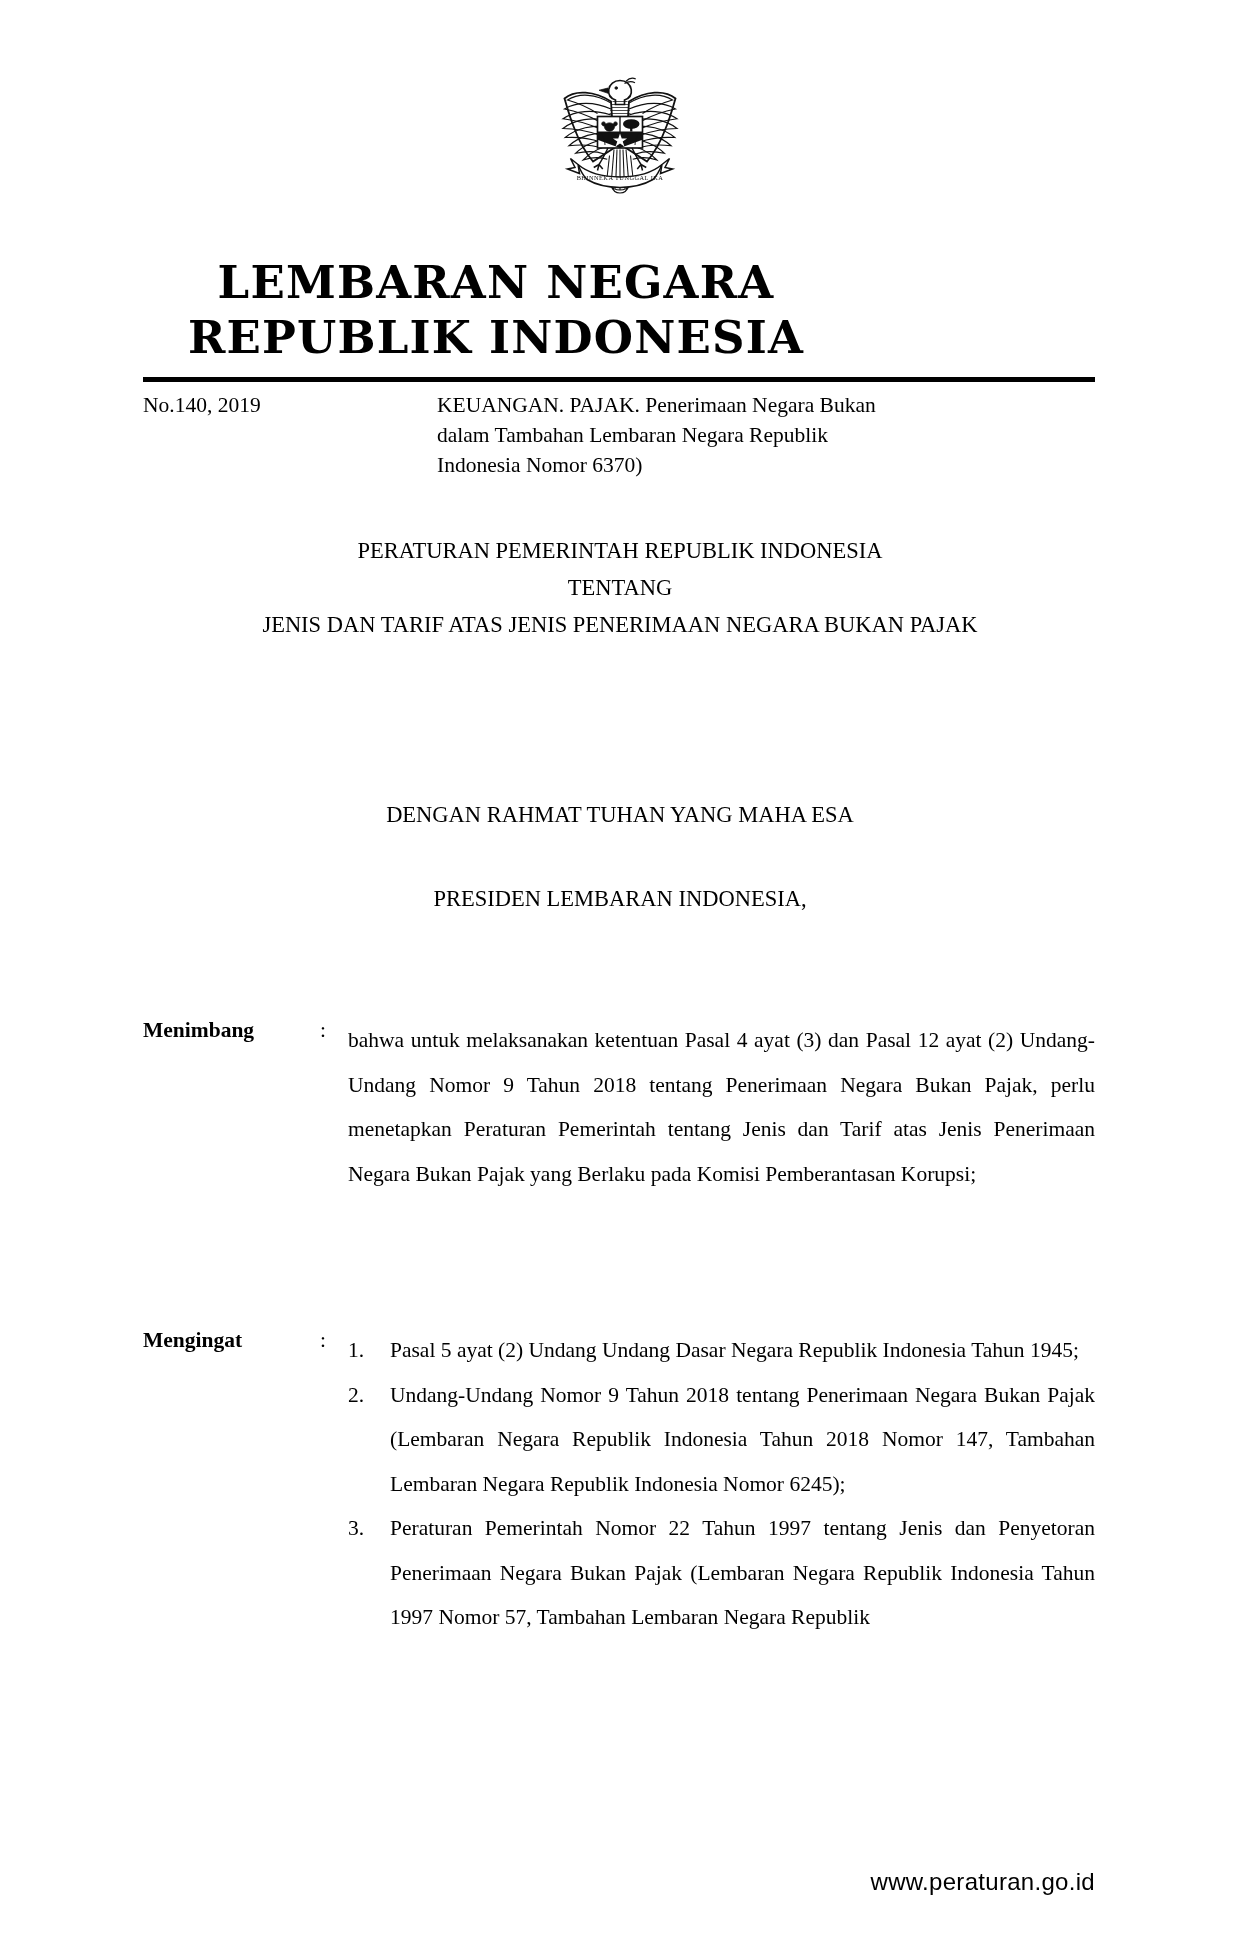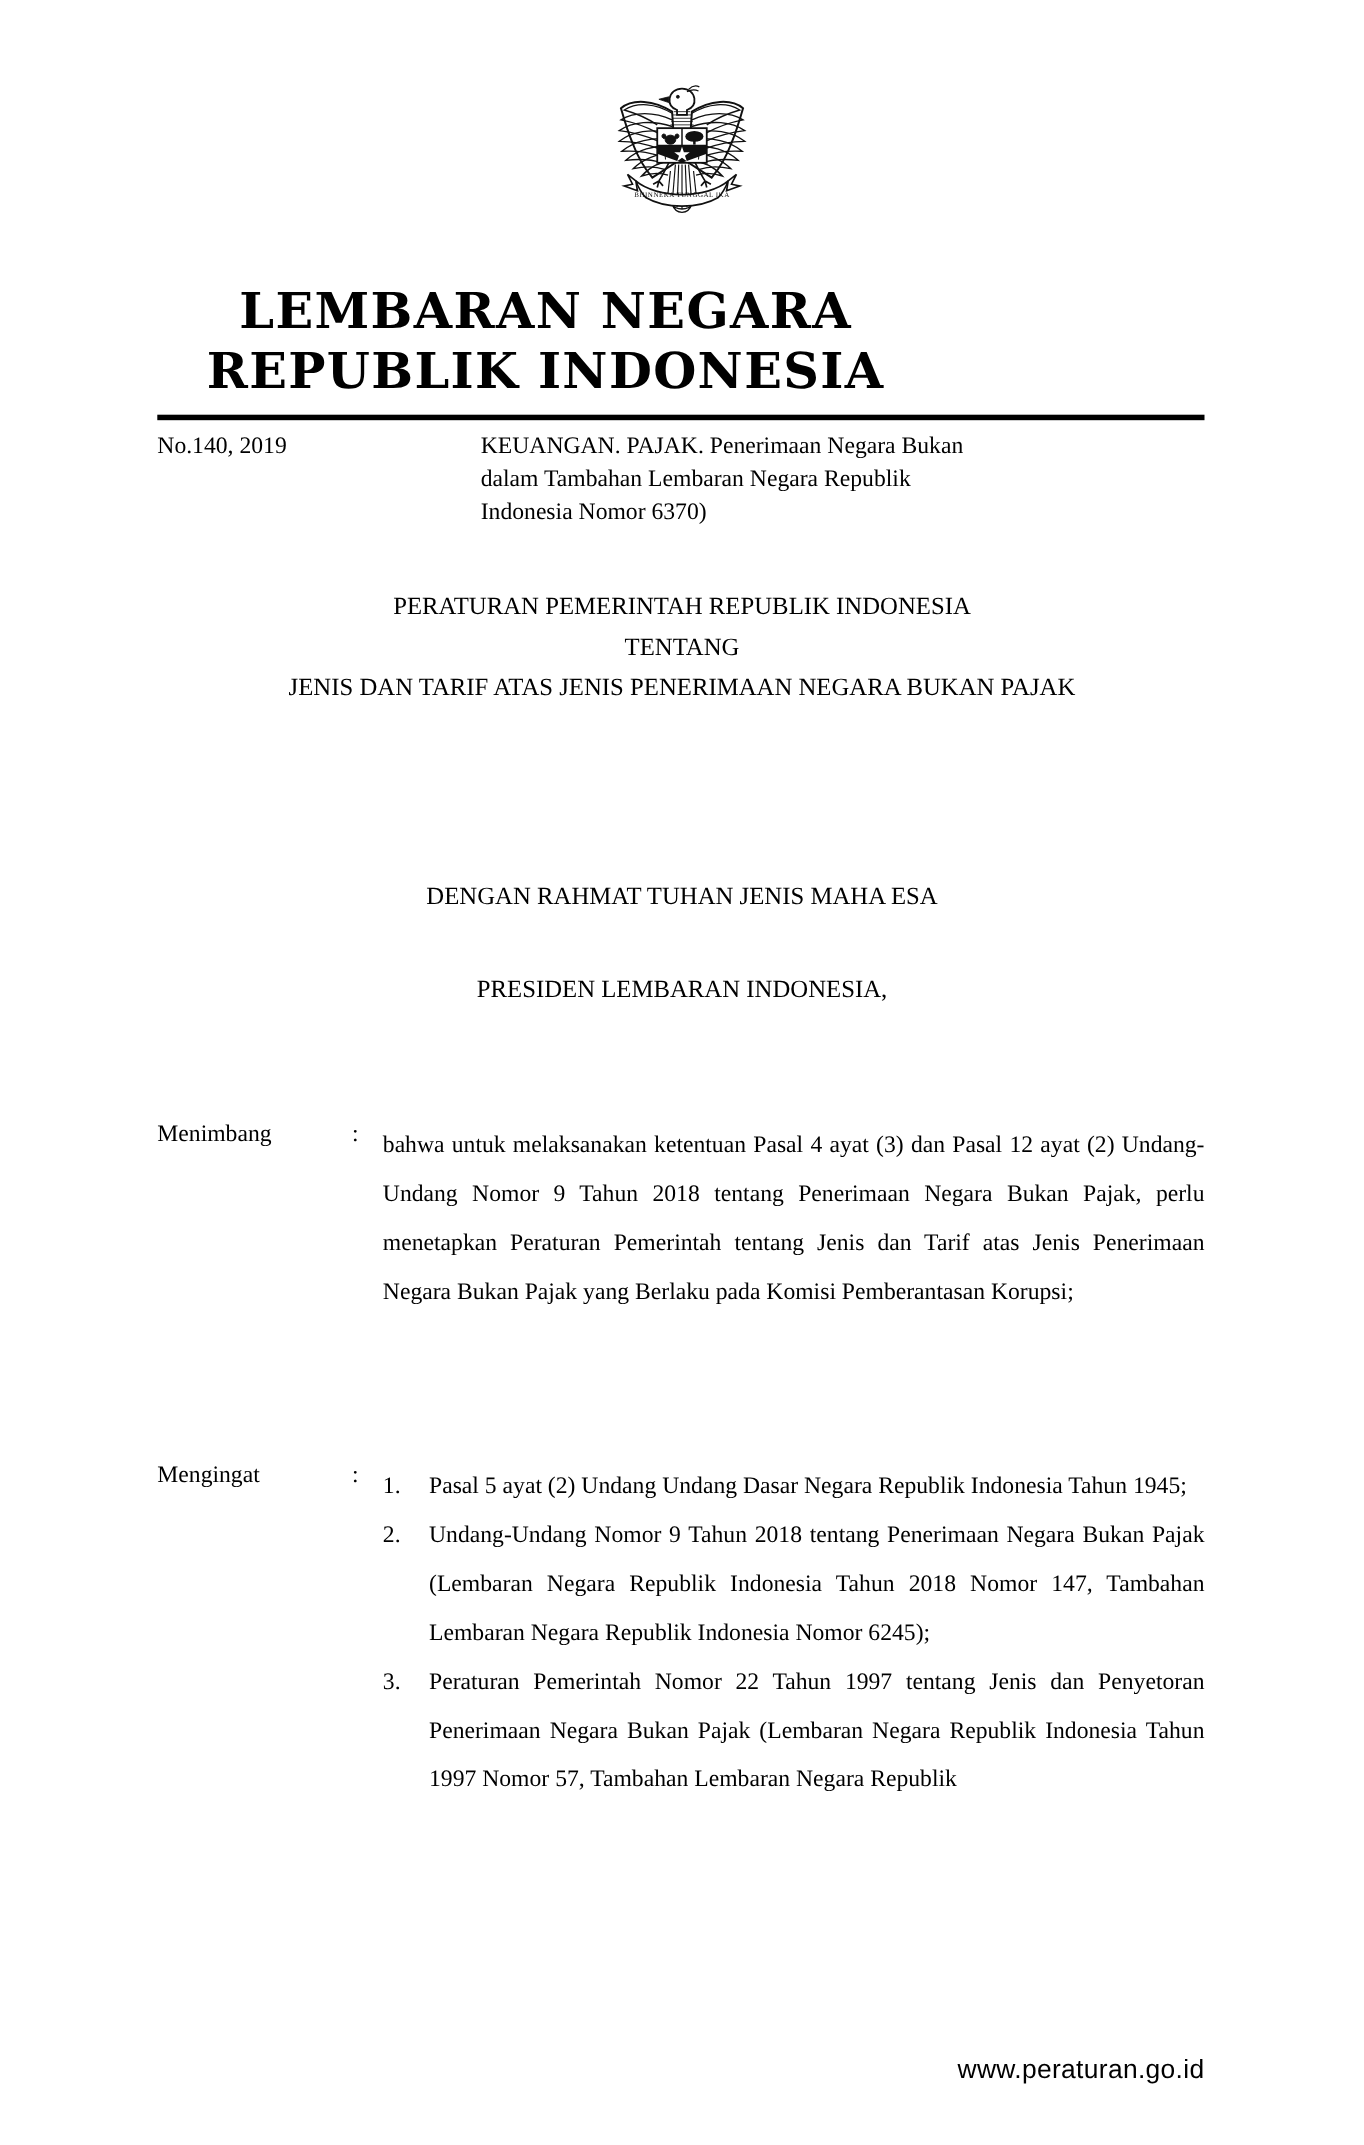--- a/index.html
+++ b/index.html
@@ -128,20 +128,21 @@
     left: 143px;
     width: 952px;
     font-size: 21.5px;
   }
   .clause-label {
     position: absolute;
     left: 0;
     top: 0;
     width: 170px;
     white-space: nowrap;
+    font-weight: bold;
   }
   .clause-colon {
     position: absolute;
     left: 177px;
     top: 0;
   }
   .clause-text {
     margin-left: 205px;
     text-align: justify;
     text-justify: inter-word;
@@ -313,21 +314,21 @@
       <span>Indonesia Nomor 6370)</span>
     </div>
   </div>
 
   <div class="title-block">
     <span class="tline">PERATURAN PEMERINTAH REPUBLIK INDONESIA</span>
     <span class="tline">TENTANG</span>
     <span class="tline">JENIS DAN TARIF ATAS JENIS PENERIMAAN NEGARA BUKAN PAJAK</span>
   </div>
 
-  <div class="invocation">DENGAN RAHMAT TUHAN JENIS MAHA ESA</div>
+  <div class="invocation">DENGAN RAHMAT TUHAN YANG MAHA ESA</div>
   <div class="president">PRESIDEN LEMBARAN INDONESIA,</div>
 
   <div class="clause" style="top:1018px;">
     <div class="clause-label">Menimbang</div>
     <div class="clause-colon">:</div>
     <div class="clause-text">
       <p class="flush-last">bahwa untuk melaksanakan ketentuan Pasal 4 ayat (3) dan Pasal 12 ayat (2) Undang-Undang Nomor 9 Tahun 2018 tentang Penerimaan Negara Bukan Pajak, perlu menetapkan Peraturan Pemerintah tentang Jenis dan Tarif atas Jenis Penerimaan Negara Bukan Pajak yang Berlaku pada Komisi Pemberantasan Korupsi;</p>
     </div>
   </div>
 

